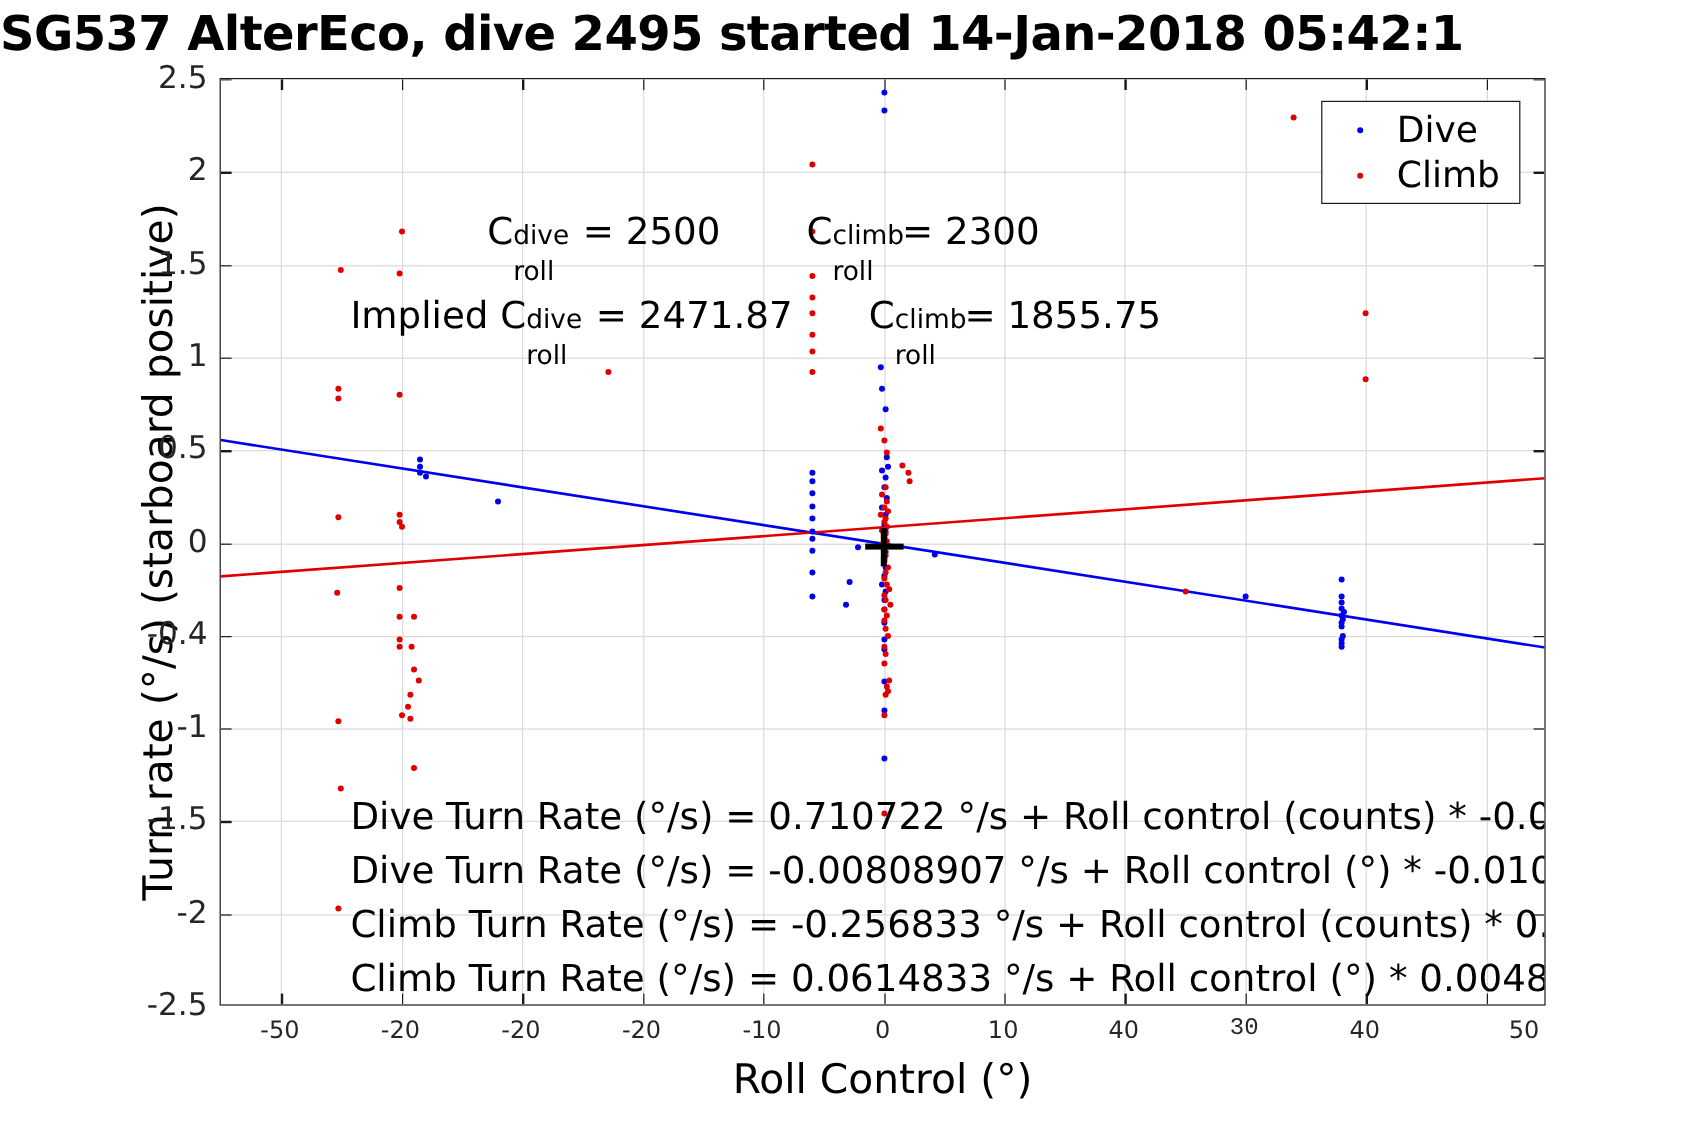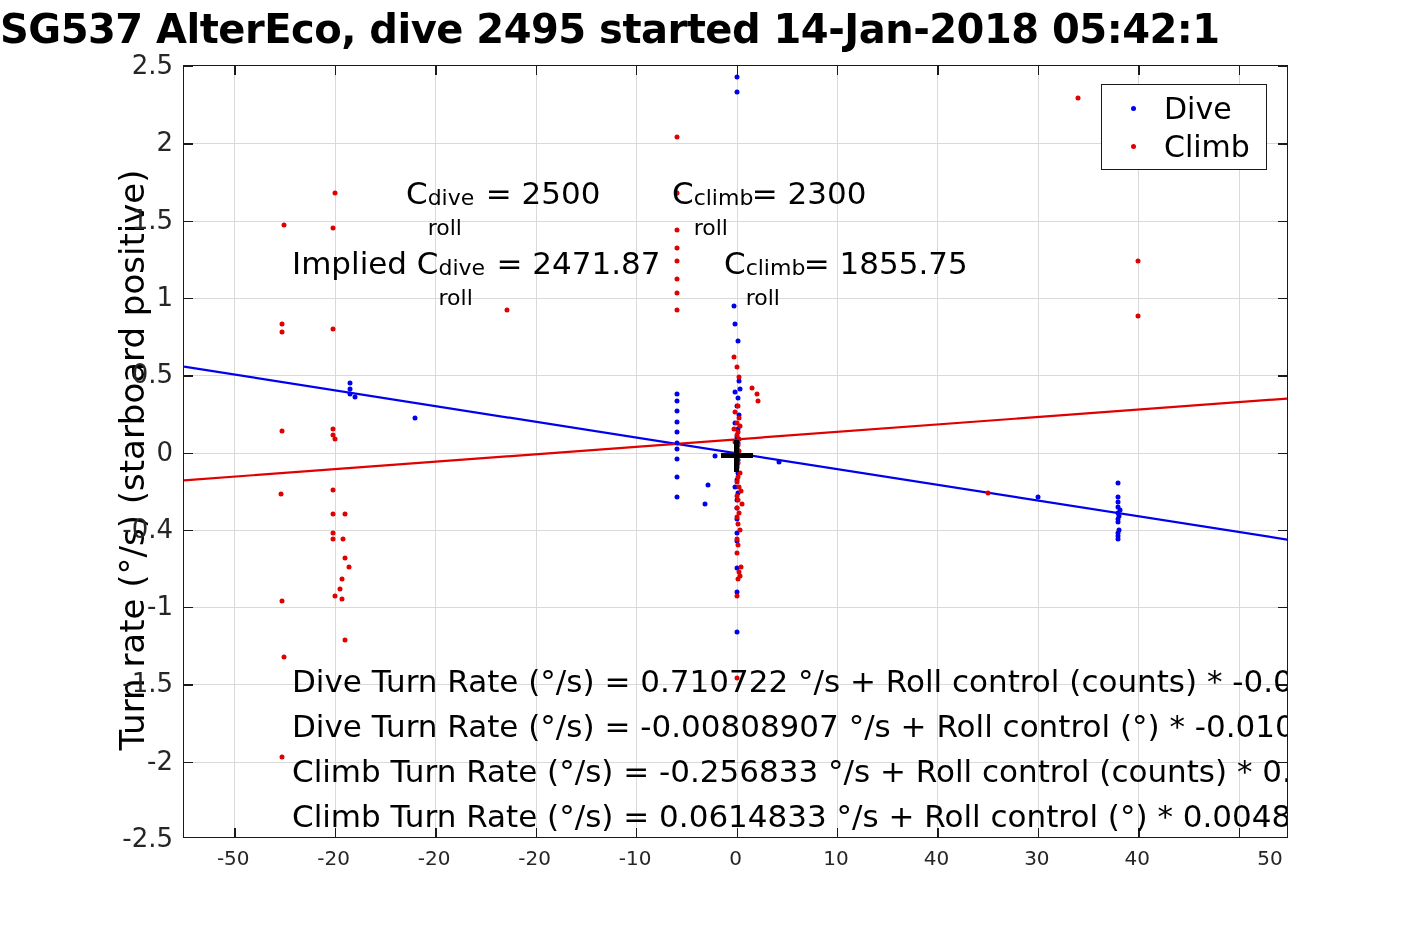--- a/index.html
+++ b/index.html
@@ -181,20 +181,21 @@
   }
 </style>
 </head>
 <body>
 
 <div id="figure">
 
   <div id="chart-title">SG537 AlterEco, dive 2495 started 14-Jan-2018 05:42:1</div>
 
   <div id="ylabel">Turn rate (°/s) (starboard positive)</div>
+  <div id="xlabel">Roll Control (°)</div>
 
   <div id="plot">
 
   <div class="gridline-v" style="left: 50.2273px;"></div>
       <div class="tick-x top" style="left: 50.2273px;"></div>
       <div class="tick-x bottom" style="left: 50.2273px;"></div>
       <div class="gridline-v" style="left: 150.682px;"></div>
       <div class="tick-x top" style="left: 150.682px;"></div>
       <div class="tick-x bottom" style="left: 150.682px;"></div>
       <div class="gridline-v" style="left: 251.136px;"></div>
@@ -436,21 +437,21 @@
     </div>
 
 <div class="ticklabel-x" style="left: 233.227px; top: 846px;">-50</div>
     <div class="ticklabel-x" style="left: 333.682px; top: 846px;">-20</div>
     <div class="ticklabel-x" style="left: 434.136px; top: 846px;">-20</div>
     <div class="ticklabel-x" style="left: 534.591px; top: 846px;">-20</div>
     <div class="ticklabel-x" style="left: 635.045px; top: 846px;">-10</div>
     <div class="ticklabel-x" style="left: 735.5px; top: 846px;">0</div>
     <div class="ticklabel-x" style="left: 835.955px; top: 846px;">10</div>
     <div class="ticklabel-x" style="left: 936.409px; top: 846px;">40</div>
-    <div class="ticklabel-x" style="left: 1036.86px; top: 846px;">30</div>
+    <div class="ticklabel-x" style="left: 1036.86px; top: 846px; font-family: Liberation Mono, monospace;">30</div>
     <div class="ticklabel-x" style="left: 1137.32px; top: 846px;">40</div>
     <div class="ticklabel-x" style="left: 1270px; top: 846px;">50</div>
     <div class="ticklabel-y" style="left: 63px; width: 110px; top: 65px;">2.5</div>
     <div class="ticklabel-y" style="left: 63px; width: 110px; top: 142.3px;">2</div>
     <div class="ticklabel-y" style="left: 63px; width: 110px; top: 219.6px;">1.5</div>
     <div class="ticklabel-y" style="left: 63px; width: 110px; top: 296.9px;">1</div>
     <div class="ticklabel-y" style="left: 63px; width: 110px; top: 374.2px;">0.5</div>
     <div class="ticklabel-y" style="left: 63px; width: 110px; top: 451.5px;">0</div>
     <div class="ticklabel-y" style="left: 63px; width: 110px; top: 528.8px;">-0.4</div>
     <div class="ticklabel-y" style="left: 63px; width: 110px; top: 606.1px;">-1</div>

